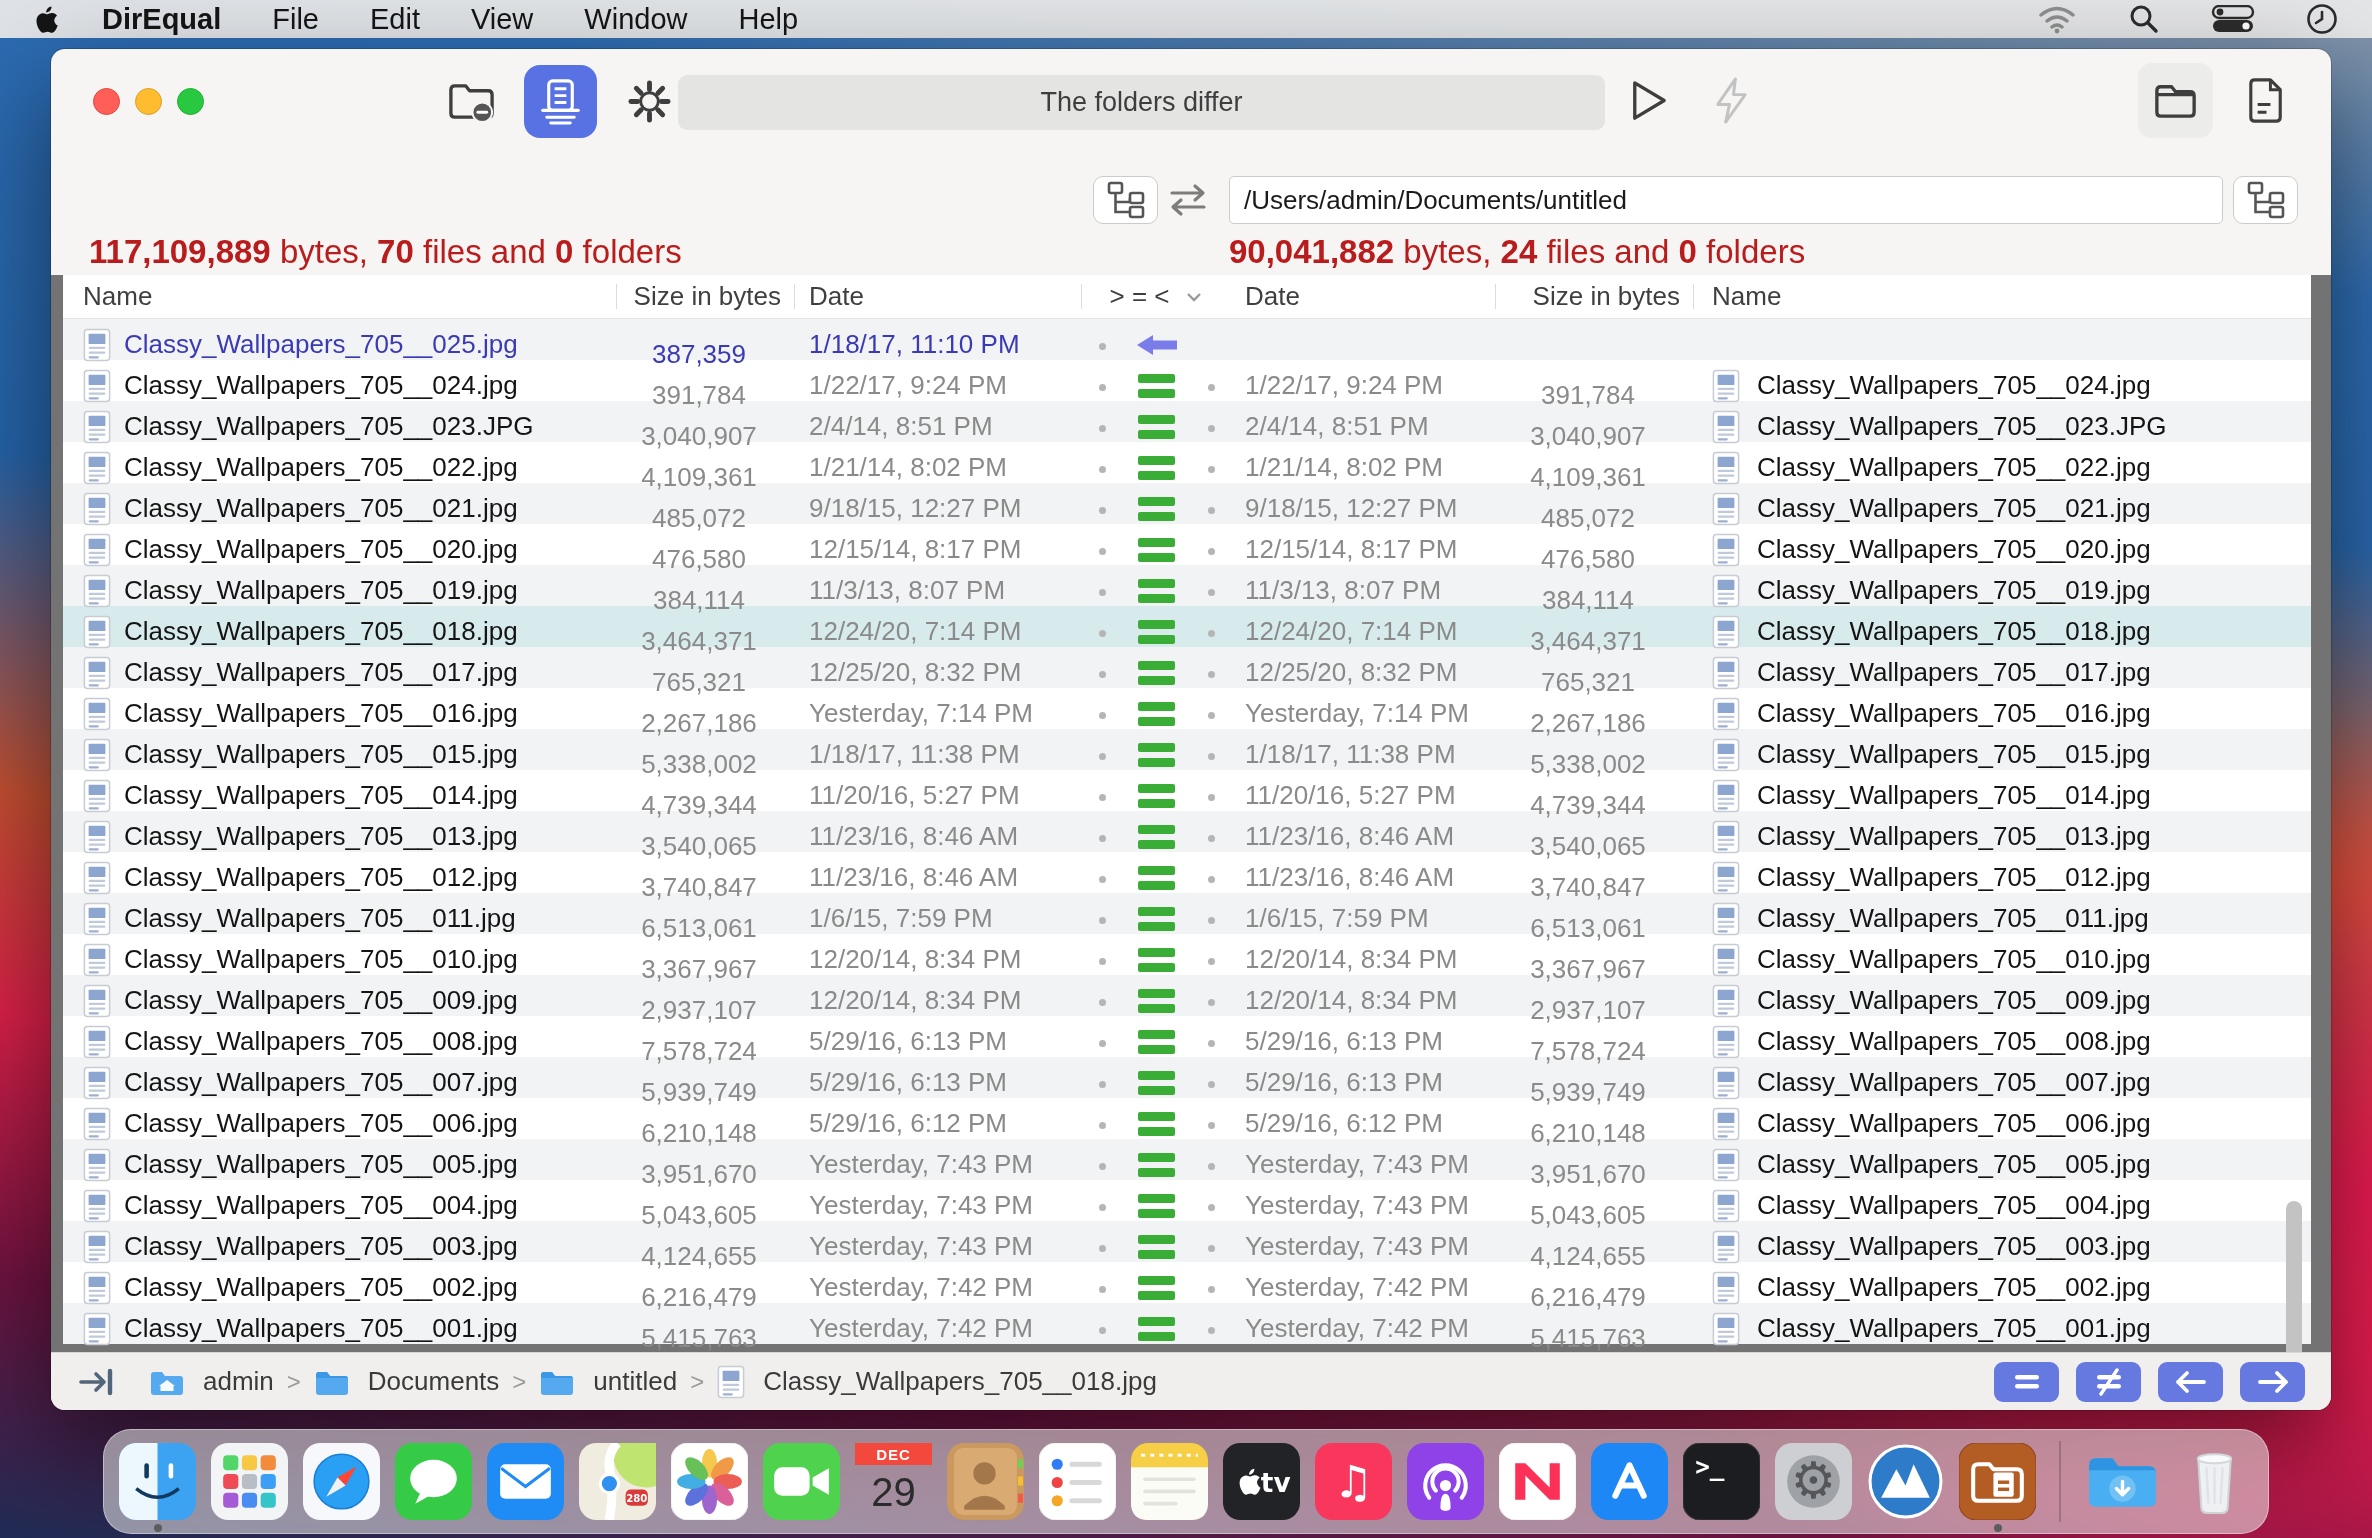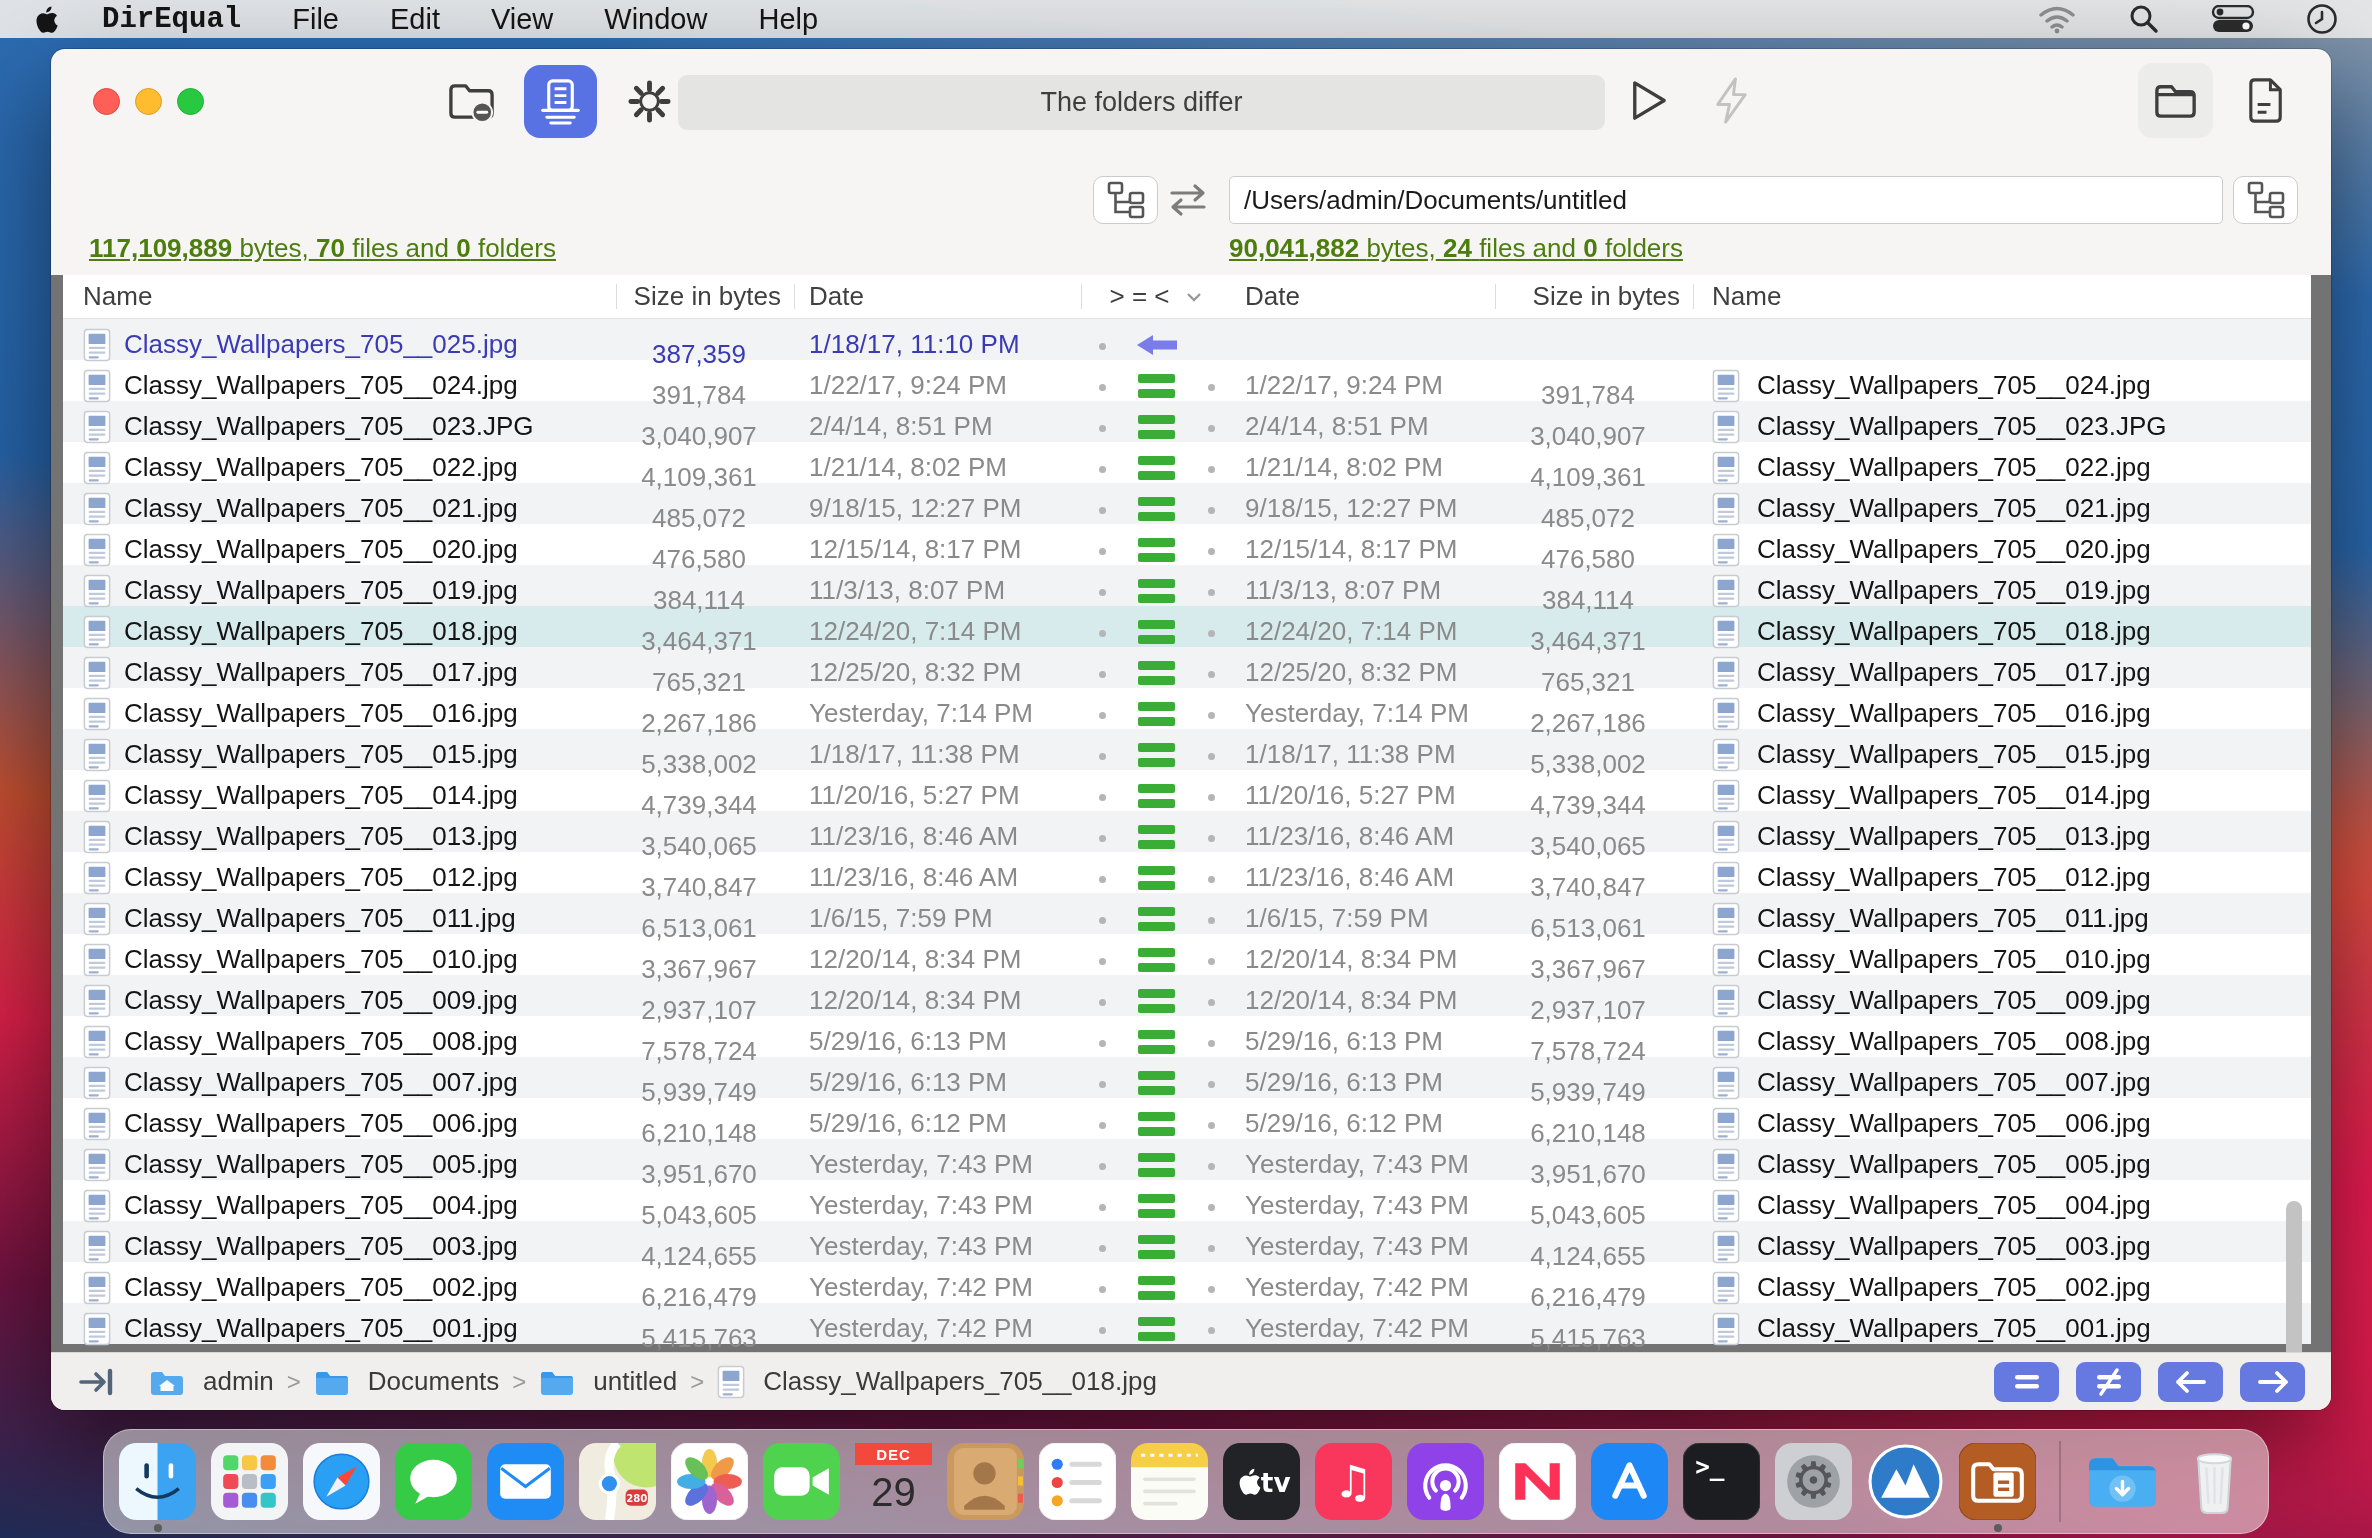--- a/index.html
+++ b/index.html
@@ -12,21 +12,21 @@
       linear-gradient(188deg,#8a97a6 0%,#2d6cb2 16%,#2563a8 42%,#c24f31 60%,#d92048 72%,#6e1340 86%,#1f2c55 100%);
     position:relative; color:#1a1a1a;
   }
   .icon svg{ display:block; }
 
   
   .menubar{ position:absolute; left:0; top:0; width:2372px; height:38px;
     background:rgba(233,233,233,.95); display:flex; align-items:center;
     padding:0 34px; font-size:29px; color:#151515; }
   .menubar .apple{ width:26px; height:30px; margin-right:42px; }
-  .menubar .appname{ font-weight:bold; margin-right:51px;font-family:Liberation Mono, monospace; }
+  .menubar .appname{ font-weight:bold; margin-right:51px; }
   .menu-items{ display:flex; gap:51px; }
   .menu-item{ cursor:default; }
   .menubar .spacer{ flex:1; }
   .status-icons{ display:flex; gap:51px; align-items:center; }
 
   
   .window{ position:absolute; left:51px; top:49px; width:2280px; height:1361px;
     background:#f6f5f3; border-radius:14px; overflow:hidden;
     box-shadow:0 40px 99px rgba(0,0,0,.5), 0 0 0 1px rgba(0,0,0,.18); }
 
@@ -53,21 +53,21 @@
   .path-field{ position:absolute; height:48px; background:#fff; border:1px solid #cbcbc9; border-radius:5px;
     font-size:26px; color:#1a1a1a; padding:0 14px; font-family:inherit; }
   .path-left{ left:38px; width:992px; }
   .path-right{ left:1178px; width:994px; }
   .tree-btn{ position:absolute; top:0; width:65px; height:48px; background:#fff; border:1px solid #cbcbc9;
     border-radius:10px; display:flex; align-items:center; justify-content:center; }
   .tree-left{ left:1042px; } .tree-right{ left:2182px; }
   .swap{ position:absolute; left:1113px; top:4px; }
 
   
-  .summary{ position:absolute; top:184px; font-size:26px; color:#4d7c0f;text-decoration:underline; }
+  .summary{ position:absolute; top:184px; font-size:33px; color:#b91c1c; }
   .summary b{ font-weight:bold; }
   .summary-left{ left:38px; } .summary-right{ left:1178px; }
 
   
   .content-panel{ position:absolute; left:0; top:226px; width:100%; bottom:58px; background:#737373; }
   .tbl{ position:absolute; left:12px; top:0; width:2248px; }
   .trow{ display:grid; grid-template-columns:554px 178px 287px 40px 69px 40px 265px 198px 63px 1fr; align-items:center; }
   .thead{ height:44px; font-size:26px; color:#3f3f3f; background:#fff; border-bottom:1px solid #e3e3e3; }
   .th{ position:relative; height:100%; display:flex; align-items:center; }
   .th.sep::after{ content:""; position:absolute; right:0; top:9px; bottom:9px; width:1px; background:#dcdcdc; }

